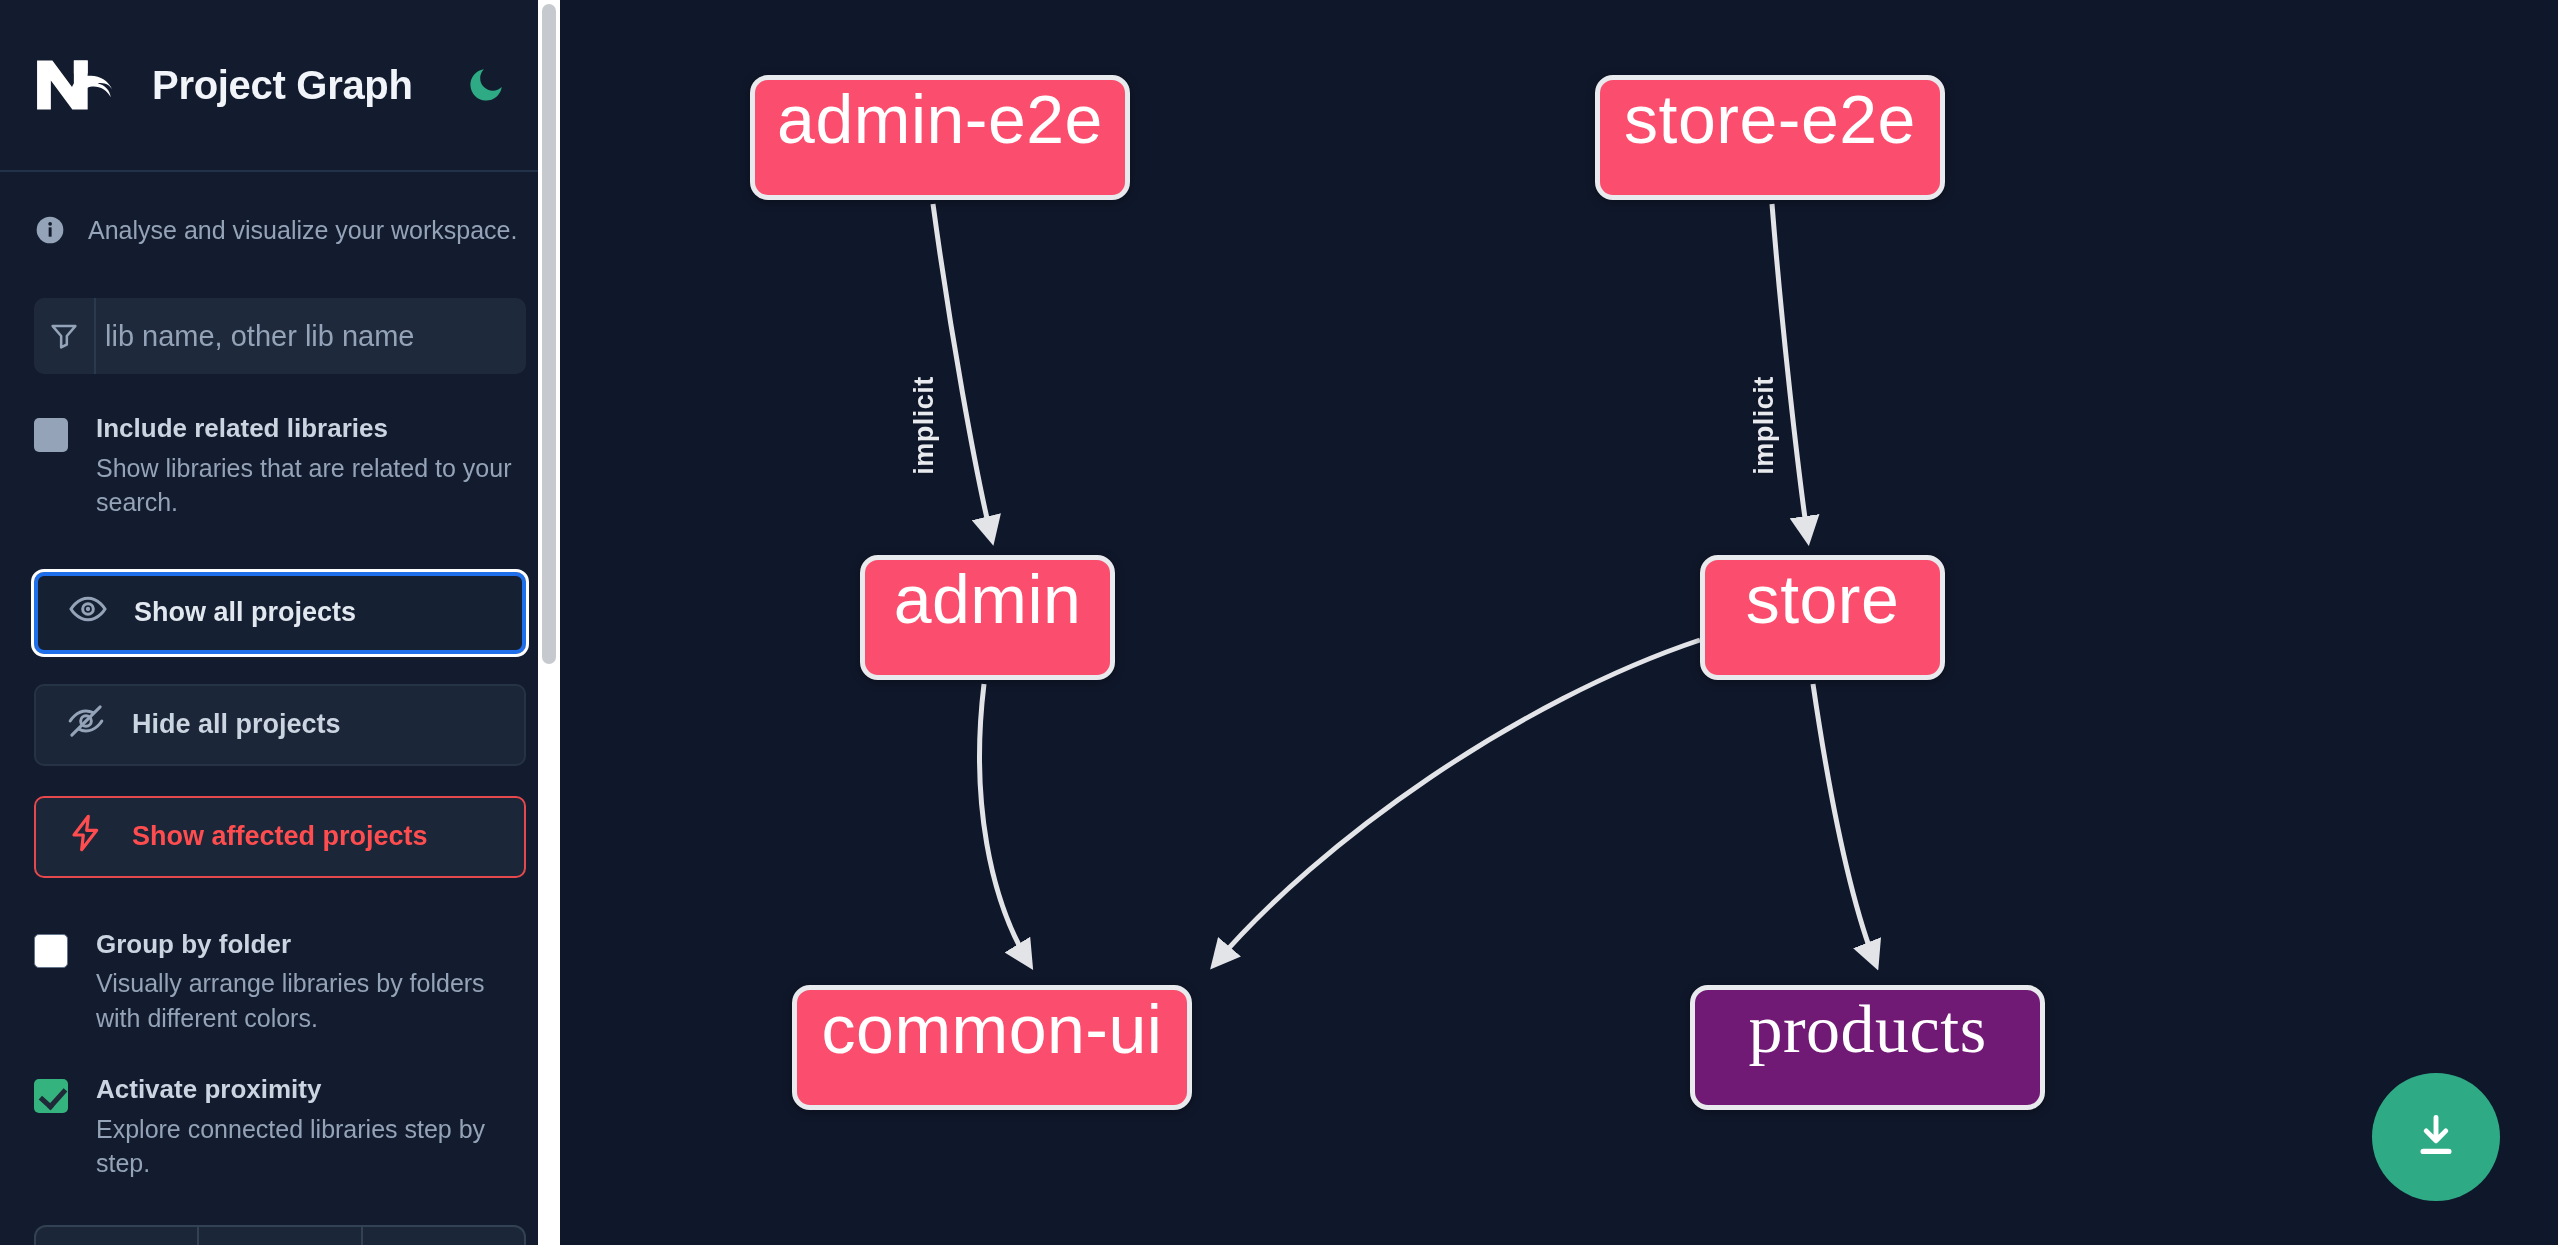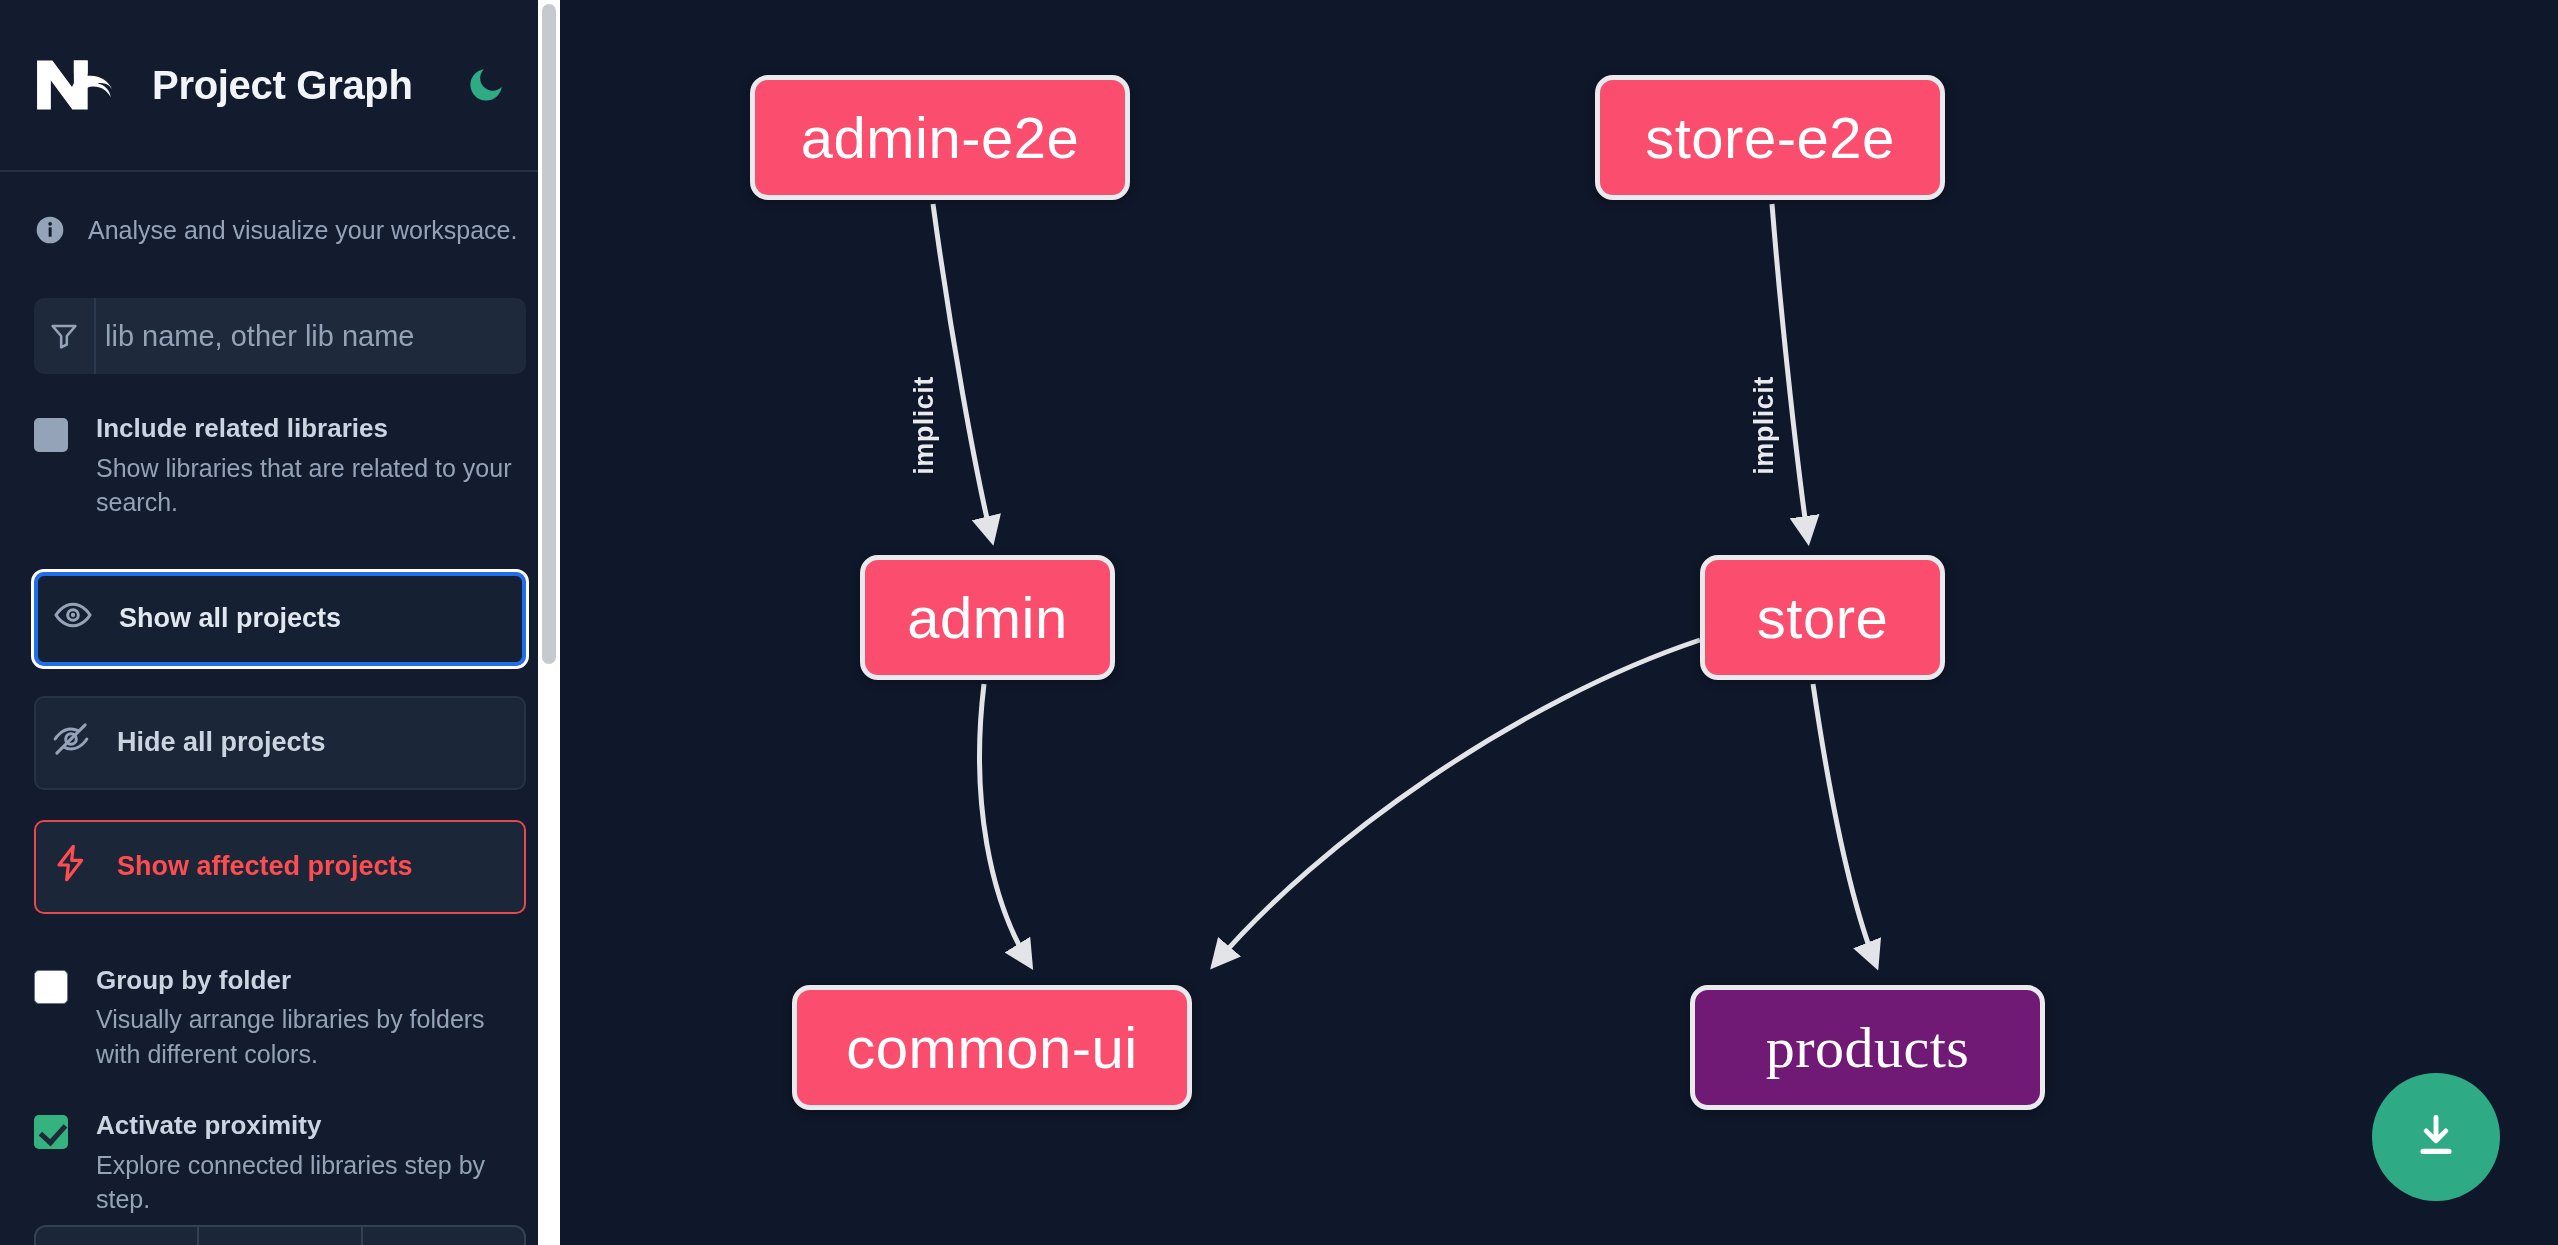--- a/index.html
+++ b/index.html
@@ -90,25 +90,25 @@
     border: solid #1f2937;
     border-width: 0 5px 5px 0;
     transform: rotate(42deg);
   }
   .chk-texts { flex: 1 1 auto; }
   .chk-title { color: #cbd5e1; font-size: 26px; font-weight: 700; line-height: 1.1; }
   .chk-desc { color: #94a3b8; font-size: 25px; line-height: 1.38; margin-top: 8px; max-width: 440px; }
 
   .btn {
     margin-top: 30px;
-    height: 94px;
+    height: 82px;
     border-radius: 10px;
     display: flex; align-items: center;
     gap: 26px;
-    padding: 0 15px;
+    padding: 0 30px;
     background: #1c2639;
     border: 2px solid #334155;
     cursor: pointer;
     font-size: 27px;
     font-weight: 700;
     color: #e2e8f0;
   }
   .btn-show-all {
     border: 4px solid #1f6feb;
     outline: 3px solid #ffffff;
@@ -154,23 +154,23 @@
     height: 1245px;
     background: #0f172a;
     overflow: hidden;
   }
   #graph-svg { position: absolute; left: 0; top: 0; width: 100%; height: 100%; }
 
   .node {
     position: absolute;
     border-radius: 18px;
     border: 5px solid #e8eaed;
-    display: flex; align-items: center; justify-content: center;
+    display: flex; justify-content: center;
     color: #ffffff;
-    font-size: 58px;
+    font-size: 68px;
     letter-spacing: 0.5px;
     cursor: pointer;
     box-shadow: 0 2px 10px rgba(0,0,0,.35);
   }
 
   .edge-label {
     position: absolute;
     color: #e8eaed;
     font-size: 27px;
     font-weight: 700;

